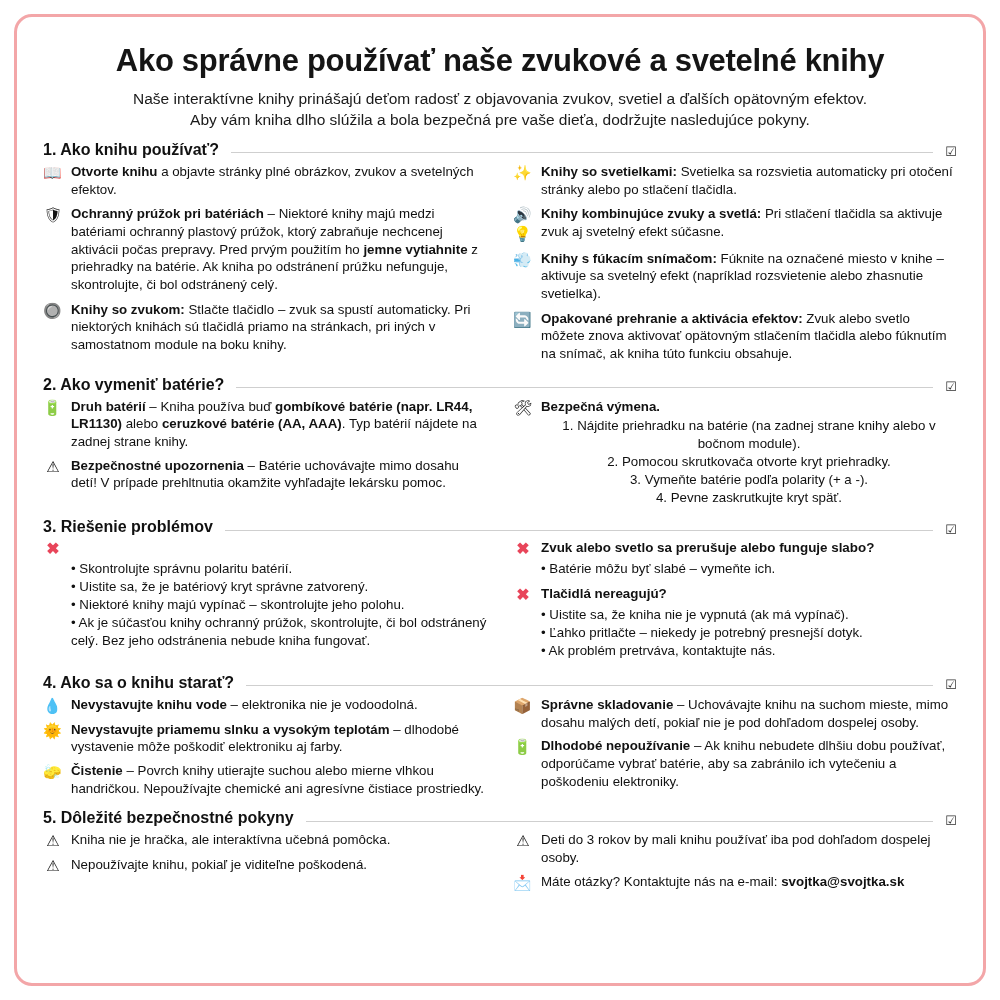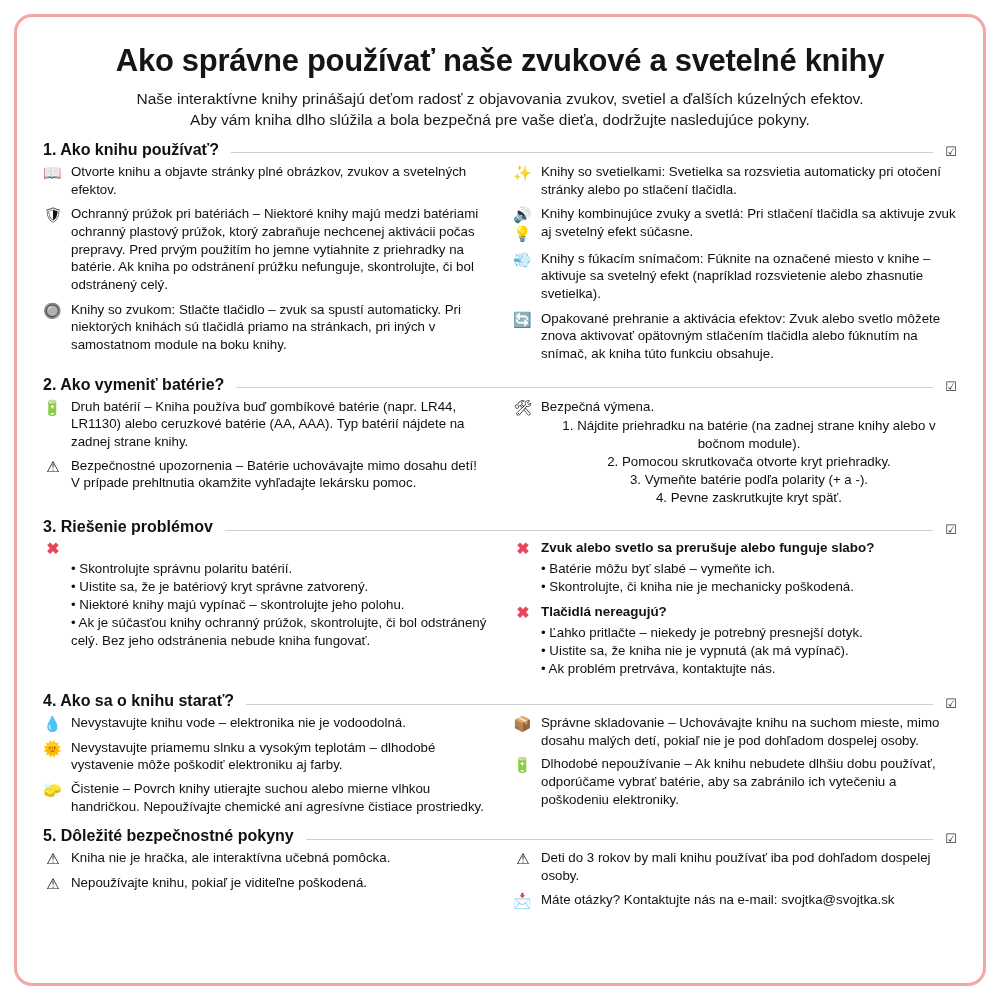--- a/index.html
+++ b/index.html
@@ -84,21 +84,21 @@
   }
   .ico{
     flex:0 0 auto;
     width:20px;
     text-align:center;
     font-size:15px;
     line-height:1.25;
     transform:translateY(1px);
   }
   .txt{flex:1;min-width:0;}
-  .txt b{font-weight:normal;}
+  .txt b{font-weight:bold;}
   .q-head{
     display:flex;
     gap:8px;
     font-weight:bold;
     font-size:13.4px;
     margin-bottom:2px;
   }
   .xmark{
     color:#e8455a;
     font-weight:bold;
@@ -124,21 +124,21 @@
   .num-list li{font-size:13.3px;line-height:1.34;text-align:center;}
 </style>
 </head>
 <body>
 
 <div class="page">
   <div class="frame">
 
     <h1 class="title">Ako správne používať naše zvukové a svetelné knihy</h1>
     <div class="intro">
-      <div>Naše interaktívne knihy prinášajú deťom radosť z objavovania zvukov, svetiel a ďalších kúzelných efektov.</div>
+      <div>Naše interaktívne knihy prinášajú deťom radosť z objavovania zvukov, svetiel a ďalších opätovným efektov.</div>
       <div>Aby vám kniha dlho slúžila a bola bezpečná pre vaše dieťa, dodržujte nasledujúce pokyny.</div>
     </div>
 
     <div id="sections">
         <div class="section s1">
           <div class="sec-head">
             <div class="sec-title">1. Ako knihu používať?</div>
             <div class="sec-rule"></div>
             <div class="sec-check">☑</div>
           </div>
@@ -225,29 +225,28 @@
                 <div>• Ak je súčasťou knihy ochranný prúžok, skontrolujte, či bol odstránený celý. Bez jeho odstránenia nebude kniha fungovať.</div>
               </div>
             </div>
             <div class="col">
               <div class="q-head">
                 <span class="xmark">✖</span>
                 <span>Zvuk alebo svetlo sa prerušuje alebo funguje slabo?</span>
               </div>
               <div class="bullets">
                 <div>• Batérie môžu byť slabé – vymeňte ich.</div>
-                <div>• Skontrolujte, či kniha nie je mechanicky poškodená.</div>
               </div>
               <div class="q-head">
                 <span class="xmark">✖</span>
                 <span>Tlačidlá nereagujú?</span>
               </div>
               <div class="bullets">
+                <div>• Uistite sa, že kniha nie je vypnutá (ak má vypínač).</div>
                 <div>• Ľahko pritlačte – niekedy je potrebný presnejší dotyk.</div>
-                <div>• Uistite sa, že kniha nie je vypnutá (ak má vypínač).</div>
                 <div>• Ak problém pretrváva, kontaktujte nás.</div>
               </div>
             </div>
           </div>
         </div>
         <div class="section">
           <div class="sec-head">
             <div class="sec-title">4. Ako sa o knihu starať?</div>
             <div class="sec-rule"></div>
             <div class="sec-check">☑</div>

